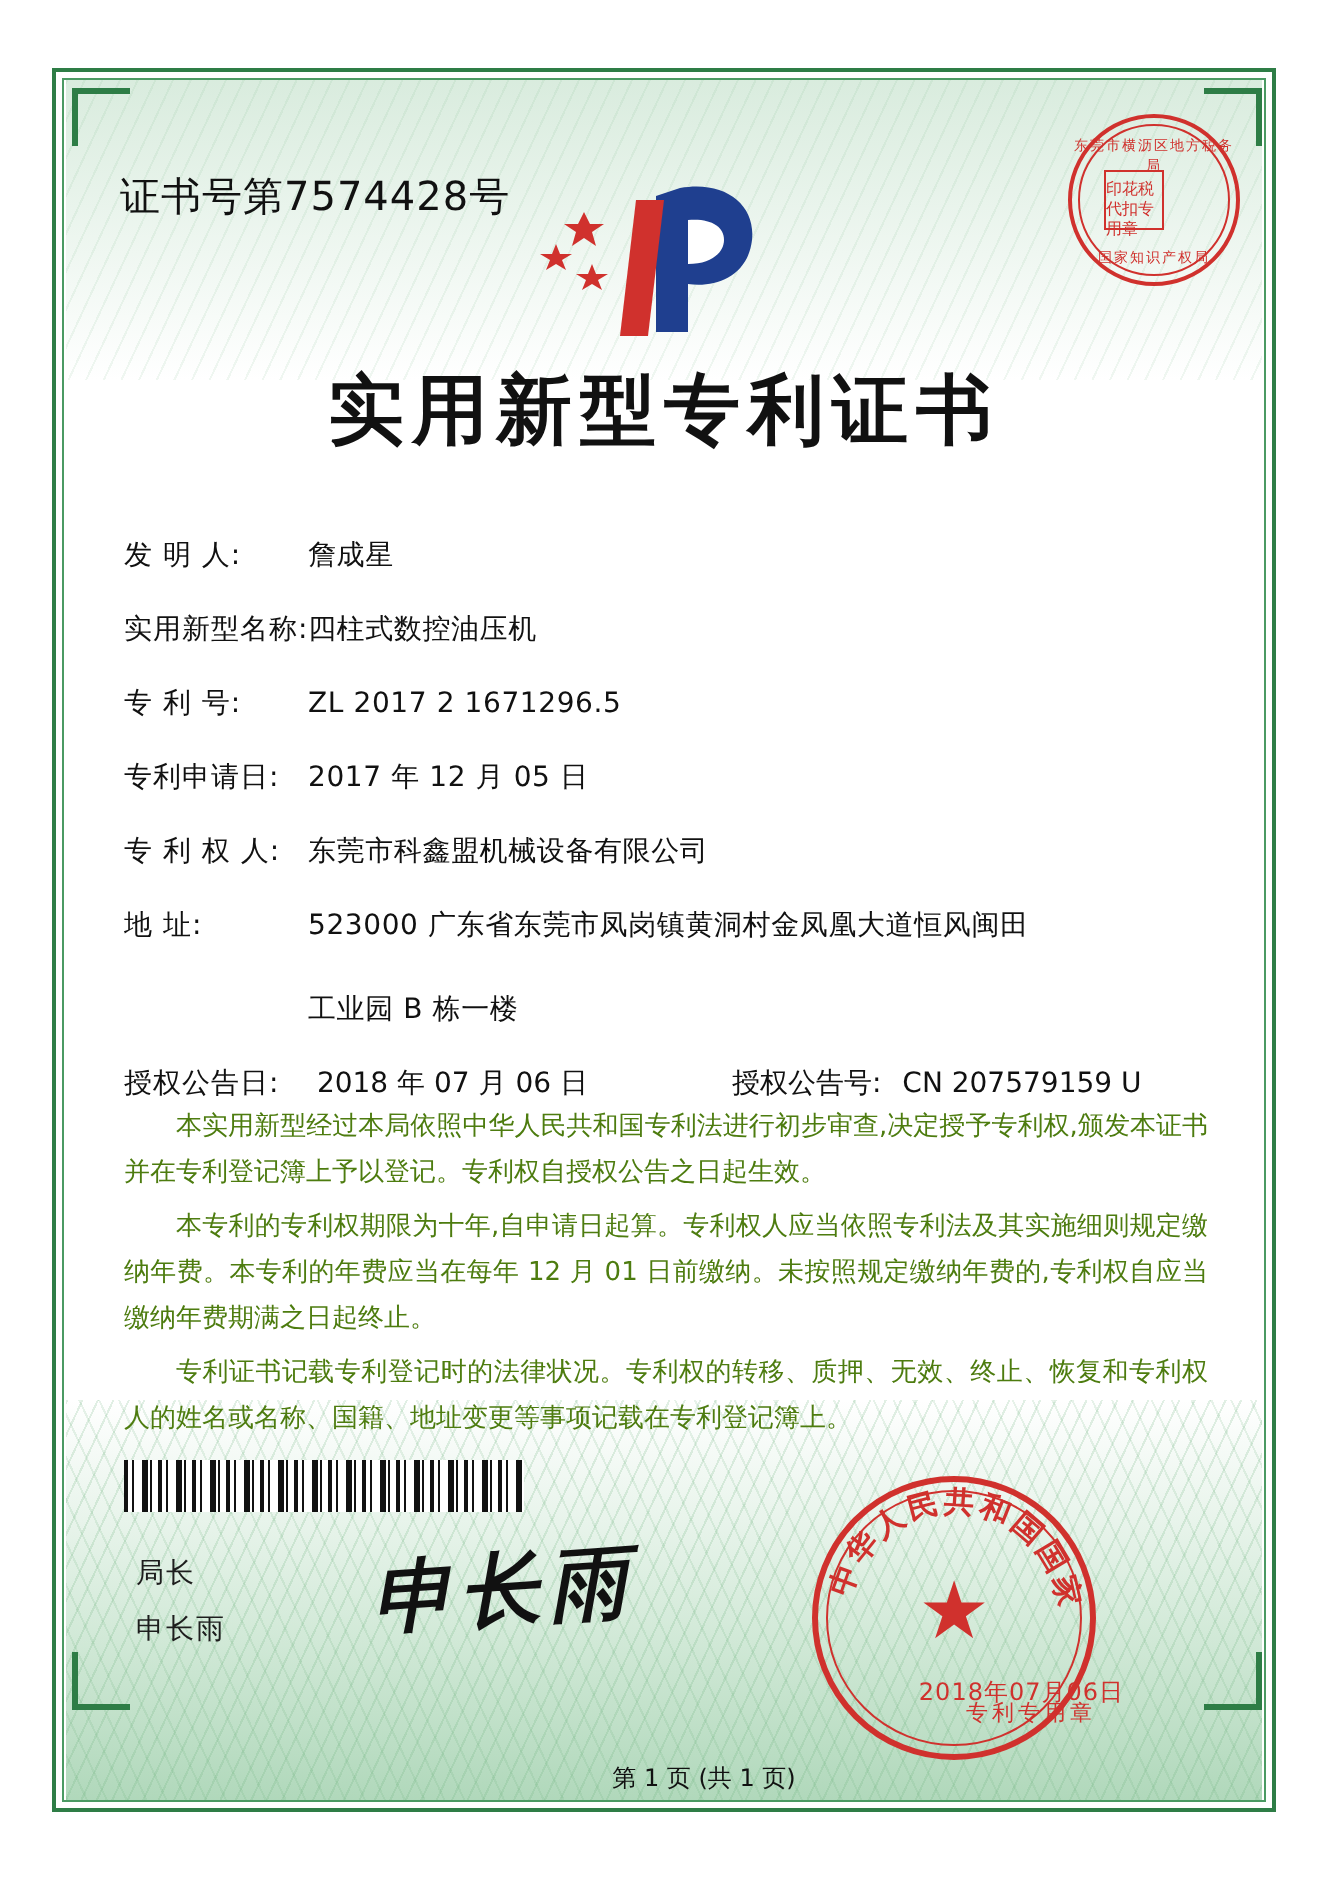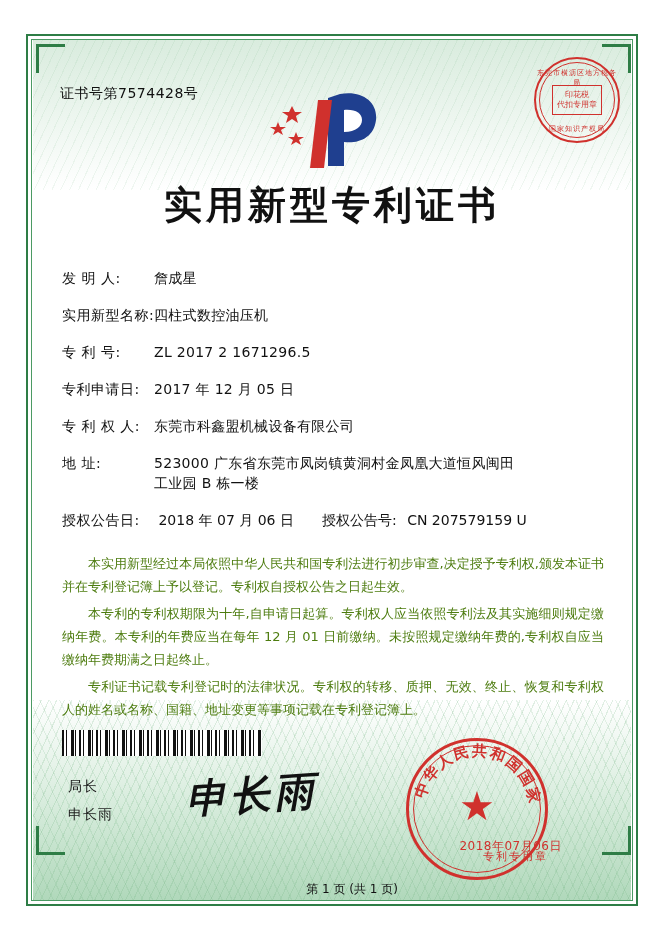--- a/index.html
+++ b/index.html
@@ -66,21 +66,21 @@
     background:
       repeating-linear-gradient(115deg, rgba(106,176,122,0.10) 0px, rgba(106,176,122,0.10) 1px, rgba(255,255,255,0) 1px, rgba(255,255,255,0) 8px),
       linear-gradient(to bottom, rgba(160,207,172,0.40) 0%, rgba(255,255,255,0) 100%);
     pointer-events: none;
   }
 
   
   .cert-number {
     position: absolute;
     left: 60px; top: 85px;
-    font-size: 14px;
+    font-size: 20px;
     letter-spacing: 0.5px;
     color: #111;
   }
 
   
   .tax-stamp {
     position: absolute;
     left: 534px; top: 57px;
     width: 86px; height: 86px;
   }
@@ -90,26 +90,26 @@
     border-radius: 50%;
   }
   .tax-stamp .ring2 {
     position: absolute; left: 5px; top: 5px; right: 5px; bottom: 5px;
     border: 1px solid #d0312d;
     border-radius: 50%;
   }
   .tax-stamp .inner-box {
     position: absolute;
     left: 18px; top: 28px;
-    width: 50px; height: 30px;
+    width: 30px; height: 30px;
     border: 1px solid #d0312d;
     color: #d0312d;
     font-size: 8px;
     line-height: 10px;
-    text-align: center;
+    text-align: left;
     padding-top: 4px;
     box-sizing: border-box;
   }
   .tax-stamp .arc-top, .tax-stamp .arc-bottom {
     position: absolute;
     left: 0; width: 86px;
     color: #d0312d;
     font-size: 7px;
     text-align: center;
     letter-spacing: 1px;
@@ -156,24 +156,26 @@
     letter-spacing: 0.5px;
     white-space: pre;
   }
   .field-value {
     flex: 1 1 auto;
     letter-spacing: 0.3px;
   }
   .field-value .line2 {
     display: block;
     padding-left: 0;
+    margin-top: 22px;
   }
   .inline-split {
     display: flex;
     width: 100%;
+    gap: 44px;
   }
   .inline-split .left { width: 260px; flex: 0 0 260px; }
   .inline-split .right-label { margin-right: 6px; }
 
   
   .body-text {
     position: absolute;
     left: 62px; top: 552px;
     width: 542px;
     font-size: 13px;

